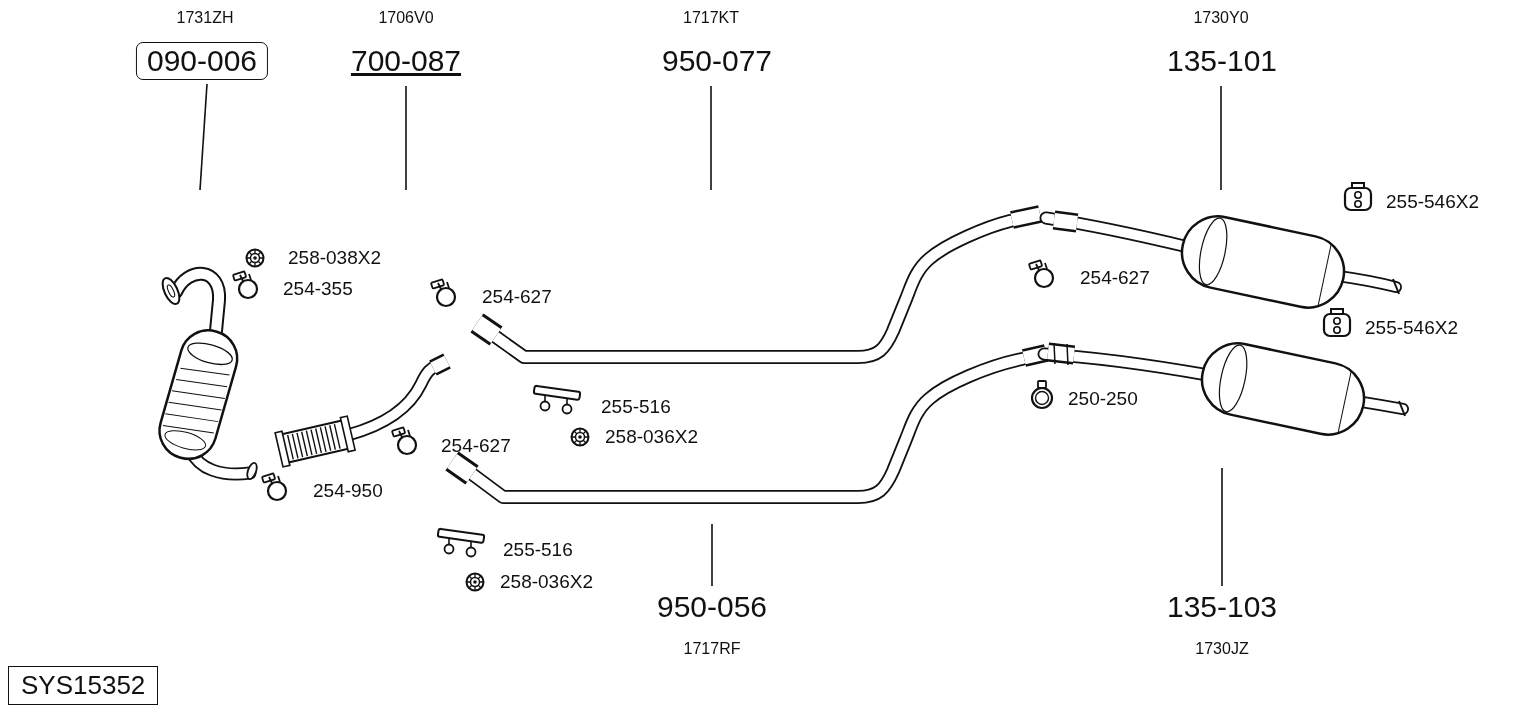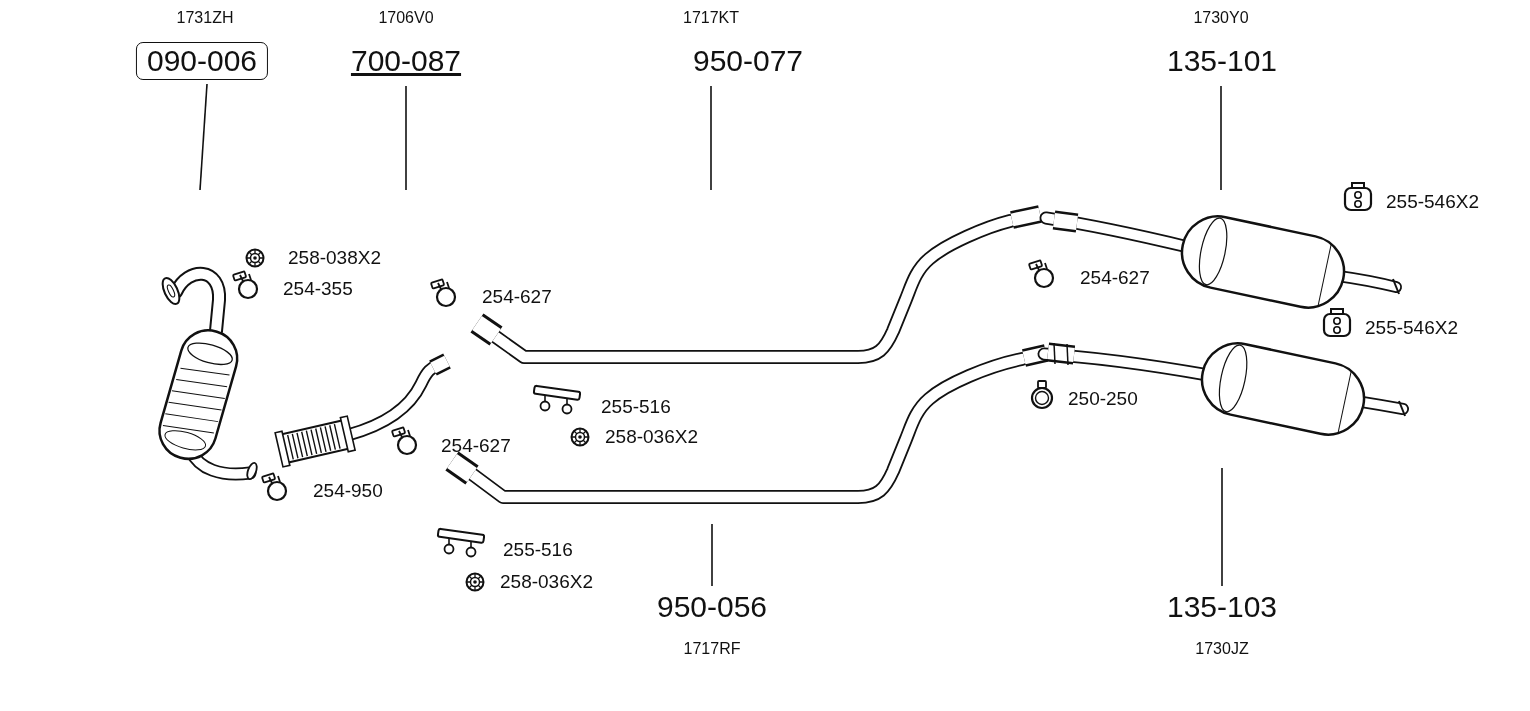--- a/index.html
+++ b/index.html
@@ -175,21 +175,21 @@
     </g>
   </svg>
 
   <div class="lbl ref-small" style="left:205px;top:10px;">1731ZH</div>
   <div class="lbl part-big boxed" style="left:202px;top:42px;">090-006</div>
 
   <div class="lbl ref-small" style="left:406px;top:10px;">1706V0</div>
   <div class="lbl part-big" style="left:406px;top:46px;text-decoration:underline;">700-087</div>
 
   <div class="lbl ref-small" style="left:711px;top:10px;">1717KT</div>
-  <div class="lbl part-big" style="left:748px;top:46px;">950-077</div>
+  <div class="lbl part-big" style="left:717px;top:46px;">950-077</div>
 
   <div class="lbl ref-small" style="left:1221px;top:10px;">1730Y0</div>
   <div class="lbl part-big" style="left:1222px;top:46px;">135-101</div>
 
   <div class="lbl part-big" style="left:712px;top:592px;">950-056</div>
   <div class="lbl ref-small" style="left:712px;top:641px;">1717RF</div>
 
   <div class="lbl part-big" style="left:1222px;top:592px;">135-103</div>
   <div class="lbl ref-small" style="left:1222px;top:641px;">1730JZ</div>
 
@@ -200,14 +200,15 @@
   <div class="lbl comp" style="left:605px;top:427px;">258-036X2</div>
   <div class="lbl comp" style="left:441px;top:436px;">254-627</div>
   <div class="lbl comp" style="left:313px;top:481px;">254-950</div>
   <div class="lbl comp" style="left:503px;top:540px;">255-516</div>
   <div class="lbl comp" style="left:500px;top:572px;">258-036X2</div>
   <div class="lbl comp" style="left:1080px;top:268px;">254-627</div>
   <div class="lbl comp" style="left:1386px;top:192px;">255-546X2</div>
   <div class="lbl comp" style="left:1365px;top:318px;">255-546X2</div>
   <div class="lbl comp" style="left:1068px;top:389px;">250-250</div>
 
+  <div class="sys-box">SYS15352</div>
 
 </div>
 
 </body></html>

